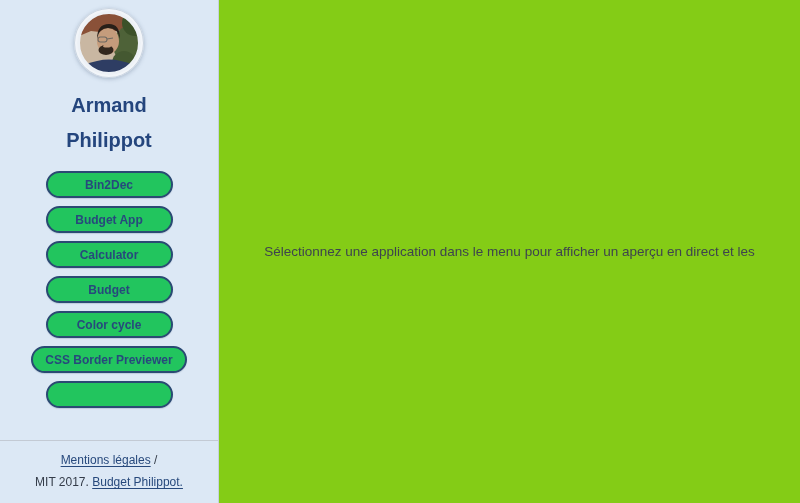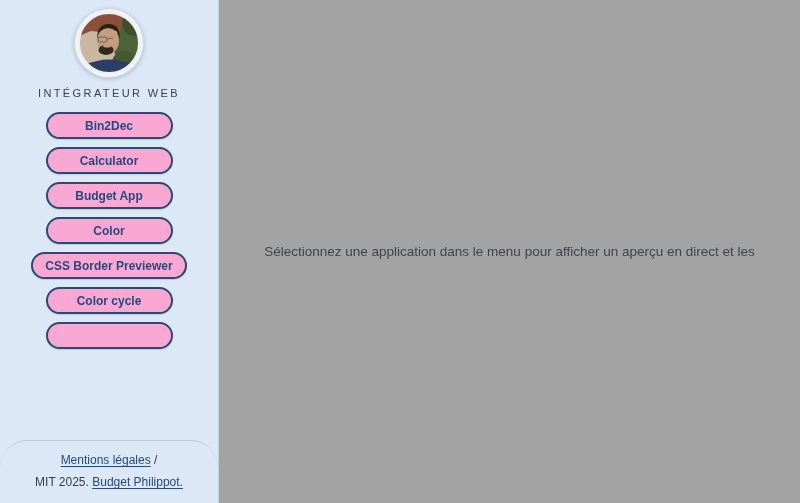--- a/index.html
+++ b/index.html
@@ -50,48 +50,47 @@
     width: 100%;
     flex: 1 1 auto;
     overflow: hidden;
     display: flex; flex-direction: column; align-items: center;
     gap: 8px;
   }
   .app-btn {
     min-width: 127px; height: 27px; flex: 0 0 27px;
     padding: 0 12px;
     border: 2px solid #2a4a73; border-radius: 14px;
-    background: #f9a8d4;
+    background: #22c55e;
     color: #27497c;
     font-family: inherit; font-size: 12px; font-weight: 700;
     display: flex; align-items: center; justify-content: center;
     cursor: pointer;
     box-shadow: 0 1px 1px rgba(60,80,110,.18);
   }
   .sidebar-footer {
     width: 100%;
     border-top: 1px solid #c3cad4;
     padding: 8px 4px 10px;
     text-align: center;
     font-size: 12px; line-height: 22px;
     color: #343c49;
-    border-radius: 27px;
   }
   .sidebar-footer a {
     color: #27497c;
     text-decoration: underline;
     text-underline-offset: 2px;
     cursor: pointer;
   }
   .sep { color: #343c49; }
 
   
   main.preview {
     flex: 1 1 auto;
-    background: #a3a3a3;
+    background: #84cc16;
     display: flex; align-items: center; justify-content: center;
   }
   .placeholder-message {
     margin: 0;
     text-align: center;
     font-size: 13.5px; line-height: 19.5px;
     color: #3e444e;
   }
   .placeholder-message span { display: block; }
 </style>
@@ -118,41 +117,41 @@
         <path d="M20,28 Q20,13 32,13 Q43,13 43,28 Q41,17 31,17 Q22,17 20,28 Z" fill="#281f19"></path>
         <ellipse cx="29" cy="39" rx="7.5" ry="5" fill="#33271e"></ellipse>
         <ellipse cx="30" cy="35" rx="4" ry="1.6" fill="#c59c7c"></ellipse>
         <rect x="21" y="26" width="9" height="5" rx="2.4" fill="none" stroke="#6f6a63" stroke-width="1.1"></rect>
         <line x1="30" y1="28" x2="36" y2="27" stroke="#6f6a63" stroke-width="1.1"></line>
       </g>
       <circle cx="32" cy="32" r="30.5" fill="none" stroke="#edf1f6" stroke-width="3"></circle>
     </svg>
   </div>
 
+  <h1 class="name">Armand Philippot</h1>
 
-  <div class="role">INTÉGRATEUR WEB</div>
 
 
   <nav class="apps">
     <button class="app-btn">Bin2Dec</button>
+    <button class="app-btn">Budget App</button>
     <button class="app-btn">Calculator</button>
-    <button class="app-btn">Budget App</button>
-    <button class="app-btn">Color</button>
+    <button class="app-btn">Budget</button>
+    <button class="app-btn">Color cycle</button>
     <button class="app-btn">CSS Border Previewer</button>
-    <button class="app-btn">Color cycle</button>
     <button class="app-btn"></button>
   </nav>
 
   <footer class="sidebar-footer">
     <div>
       <a href="#">Mentions légales</a>
       <span class="sep">/</span>
     </div>
     <div>
-      <span>MIT 2025.</span>
+      <span>MIT 2017.</span>
       <a href="#">Budget Philippot.</a>
     </div>
   </footer>
 
 </aside>
 
 <main class="preview">
   <p class="placeholder-message">
     <span>Sélectionnez une application dans le menu pour afficher un aperçu en direct et les</span>
   </p>

